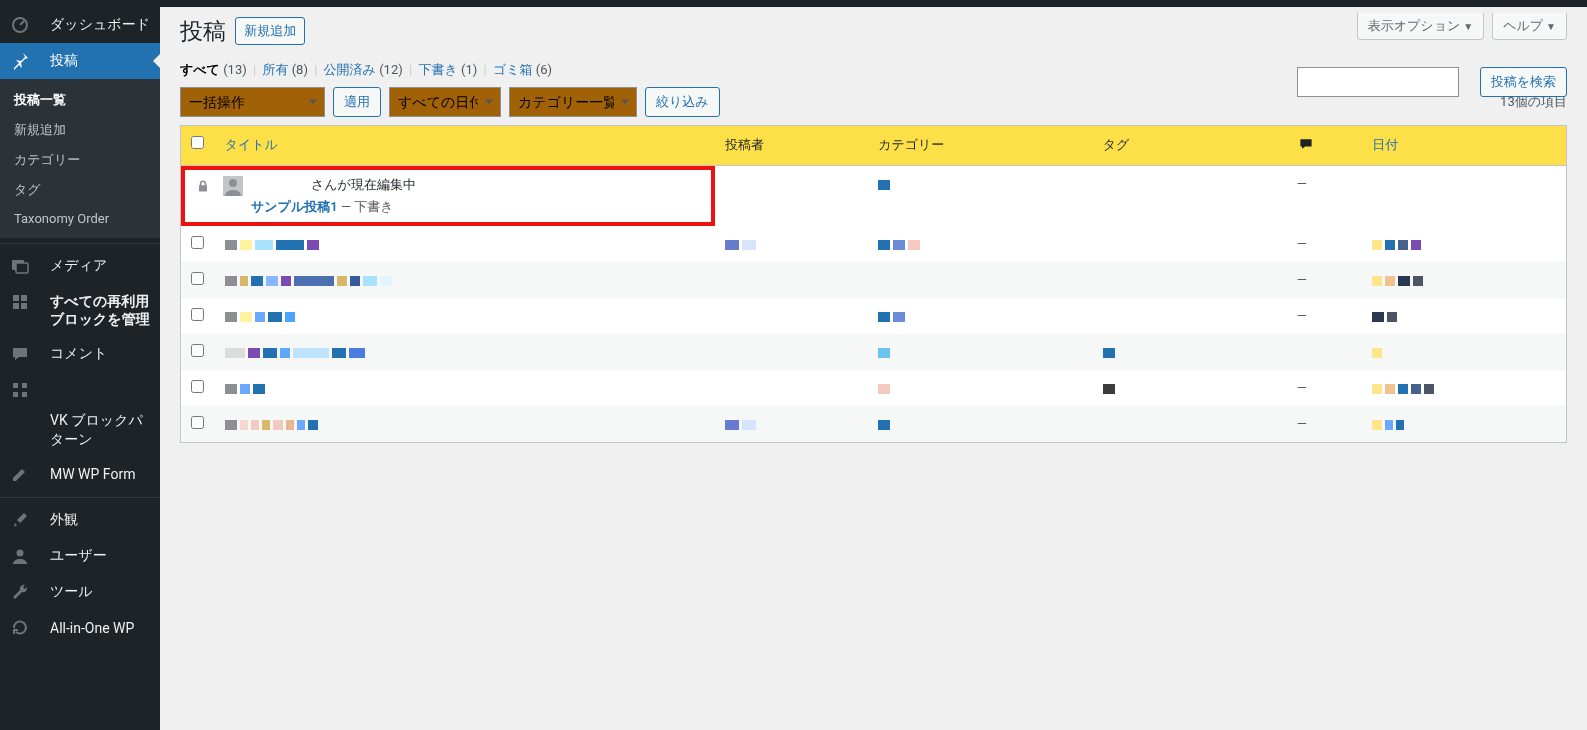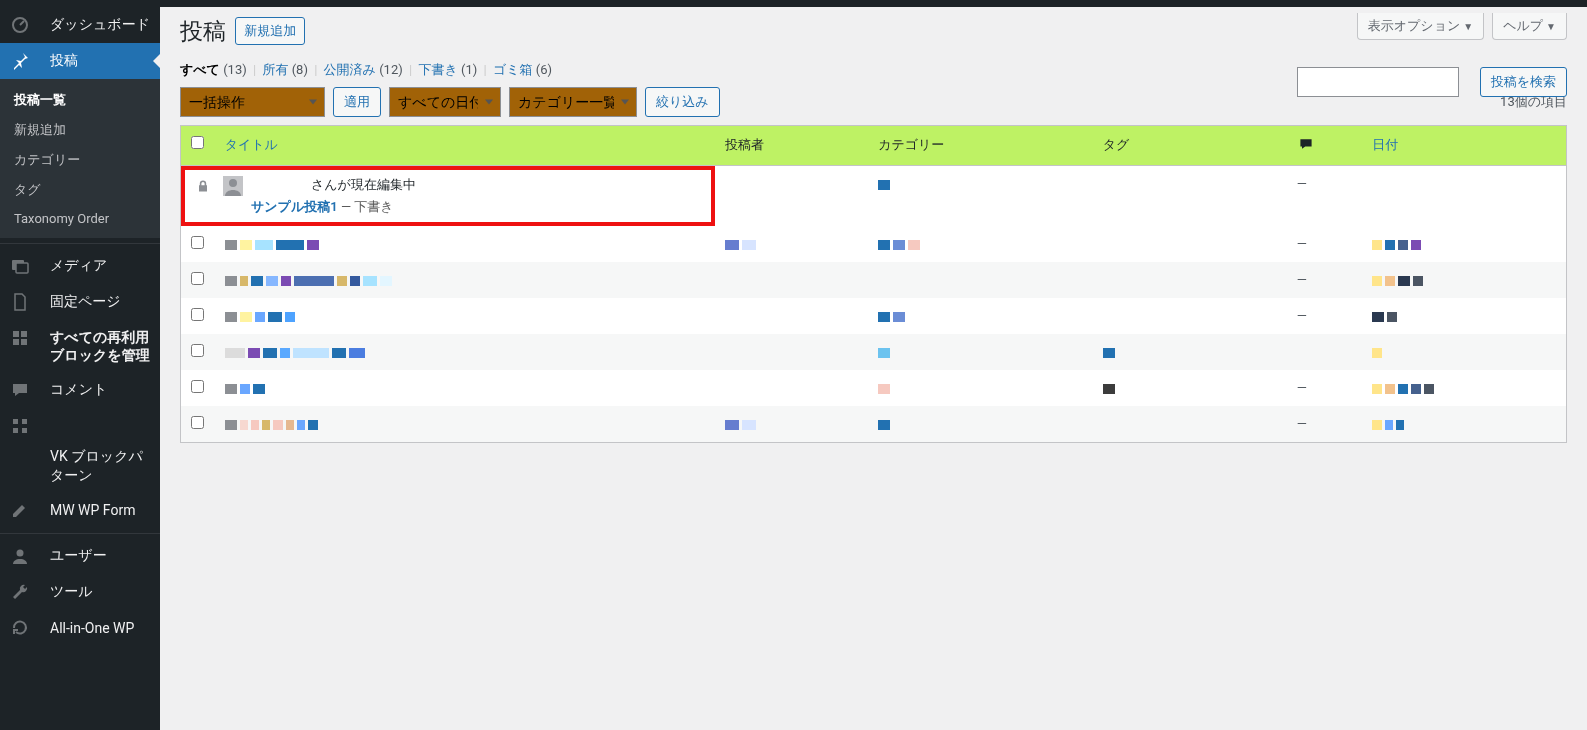--- a/index.html
+++ b/index.html
@@ -115,21 +115,21 @@
   .select-wrap::after{
     content:""; position:absolute; right:8px; top:50%; width:0;height:0;
     border-left:4px solid transparent;border-right:4px solid transparent;border-top:5px solid #555;
     transform:translateY(-50%);
     pointer-events:none;
   }
   .items-count{ margin-left:auto; color:#50575e; font-size:13px;}
 
   
   table.wp-list{
-    width:100%; border-collapse:collapse; background:#bef264; border:1px solid #c3c4c7;
+    width:100%; border-collapse:collapse; background:#fde047; border:1px solid #c3c4c7;
   }
   table.wp-list th, table.wp-list td{
     padding:10px; text-align:left; vertical-align:top; font-size:13px;
   }
   table.wp-list thead th{
     border-bottom:1px solid #c3c4c7; font-weight:400; color:#2271b1;
   }
   table.wp-list thead th.nolabel{ color:#1d2327; }
   table.wp-list tbody tr:nth-child(odd){ background:#f6f7f7;}
   table.wp-list tbody tr:nth-child(even){ background:#fff;}
@@ -197,28 +197,20 @@
 
   <div class="menu-item">
     <span class="ic">
         <svg width="20" height="20" viewBox="0 0 20 20" fill="#a7aaad">
           <rect x="2" y="4" width="12" height="10" rx="1"></rect>
           <rect x="6" y="7" width="12" height="10" rx="1" fill="#1d2327" stroke="#a7aaad" stroke-width="1.5"></rect>
         </svg>
       </span>
     <span>メディア</span>
   </div>
-  <div class="menu-item">
-    <span class="ic">
-        <svg width="20" height="20" viewBox="0 0 20 20" fill="#a7aaad">
-          <path d="M5 2h7l3 3v13H5z" fill="none" stroke="#a7aaad" stroke-width="1.5"></path>
-        </svg>
-      </span>
-    <span>固定ページ</span>
-  </div>
   <div class="menu-item" style="align-items:flex-start;font-weight:bold;">
     <span class="ic">
         <svg width="20" height="20" viewBox="0 0 20 20" fill="#a7aaad">
           <rect x="3" y="3" width="6" height="6"></rect>
           <rect x="11" y="3" width="6" height="6"></rect>
           <rect x="3" y="11" width="6" height="6"></rect>
           <rect x="11" y="11" width="6" height="6"></rect>
         </svg>
       </span>
     <span style="line-height:1.3;">すべての再利用ブロックを管理</span>
@@ -246,20 +238,28 @@
     <span class="ic">
         <svg width="20" height="20" viewBox="0 0 20 20" fill="#a7aaad">
           <path d="M3 14l9-9 3 3-9 9H3z"></path>
         </svg>
       </span>
     <span>MW WP Form</span>
   </div>
 
   <div class="menu-sep"></div>
 
+  <div class="menu-item">
+    <span class="ic">
+        <svg width="20" height="20" viewBox="0 0 20 20" fill="#a7aaad">
+          <path d="M14 3l3 3-7 7-3-3zM5 13l2 2-3 2z"></path>
+        </svg>
+      </span>
+    <span>外観</span>
+  </div>
   <div class="menu-item">
     <span class="ic">
         <svg width="20" height="20" viewBox="0 0 20 20" fill="#a7aaad">
           <circle cx="10" cy="7" r="3.5"></circle>
           <path d="M3 18c0-3 3-5 7-5s7 2 7 5z"></path>
         </svg>
       </span>
     <span>ユーザー</span>
   </div>
   <div class="menu-item">

